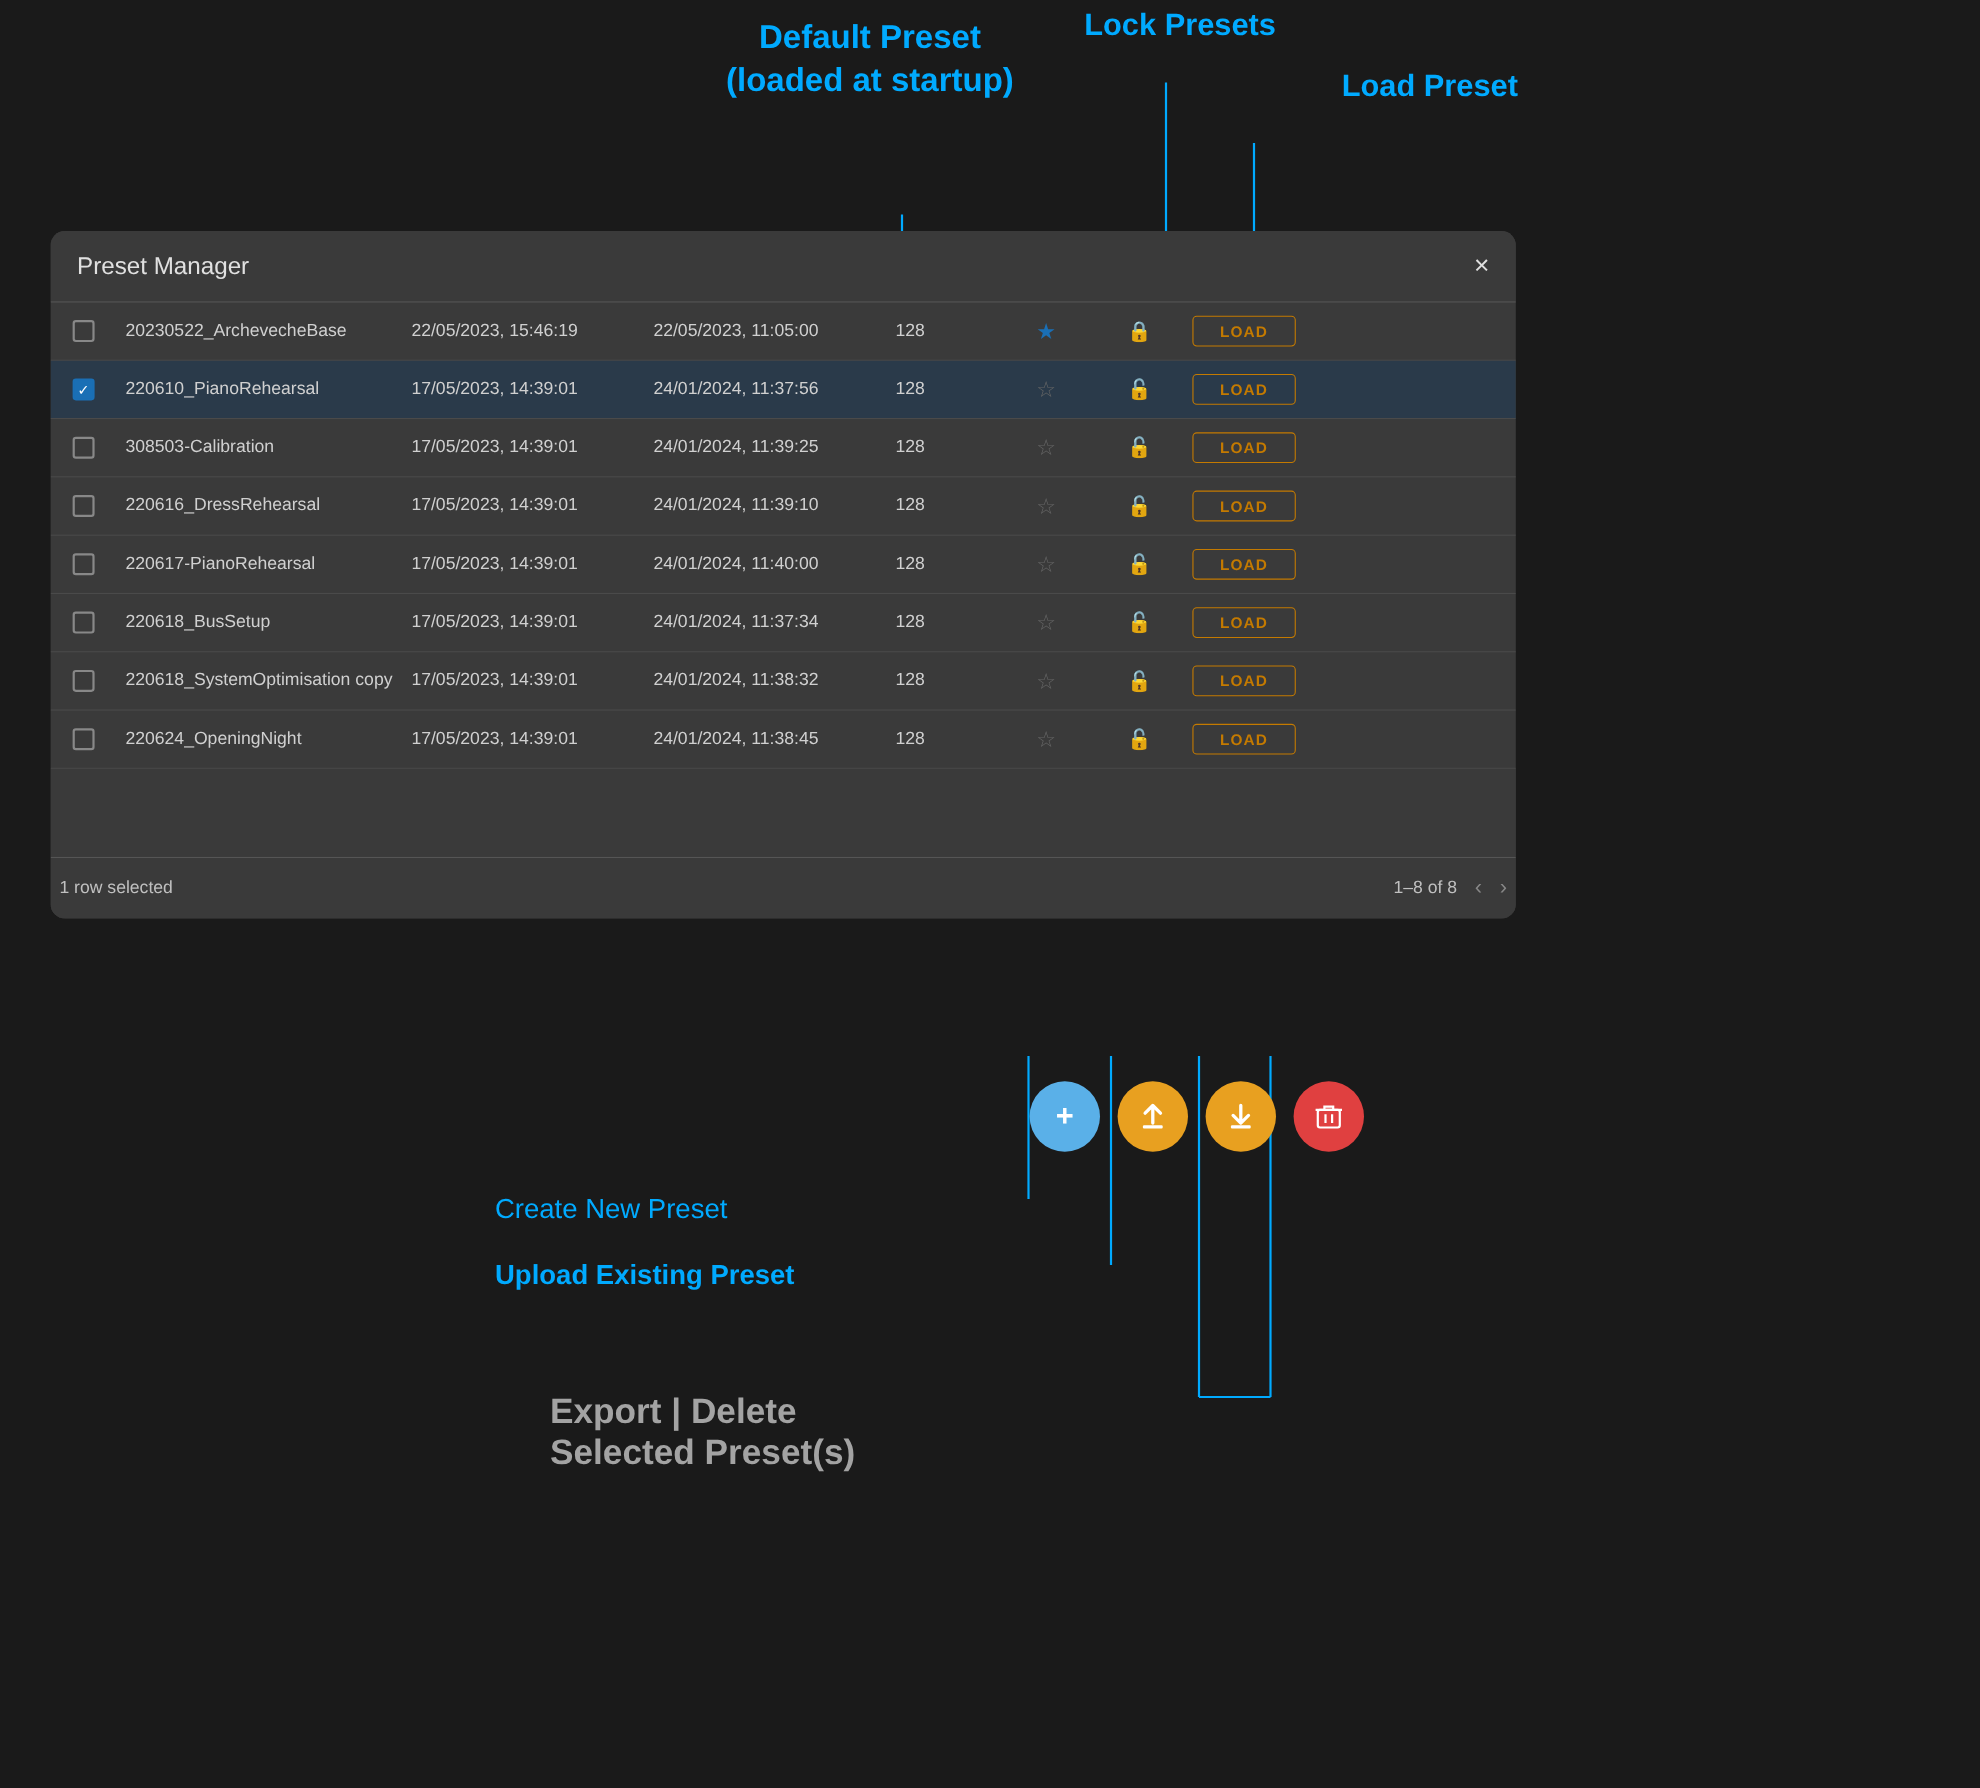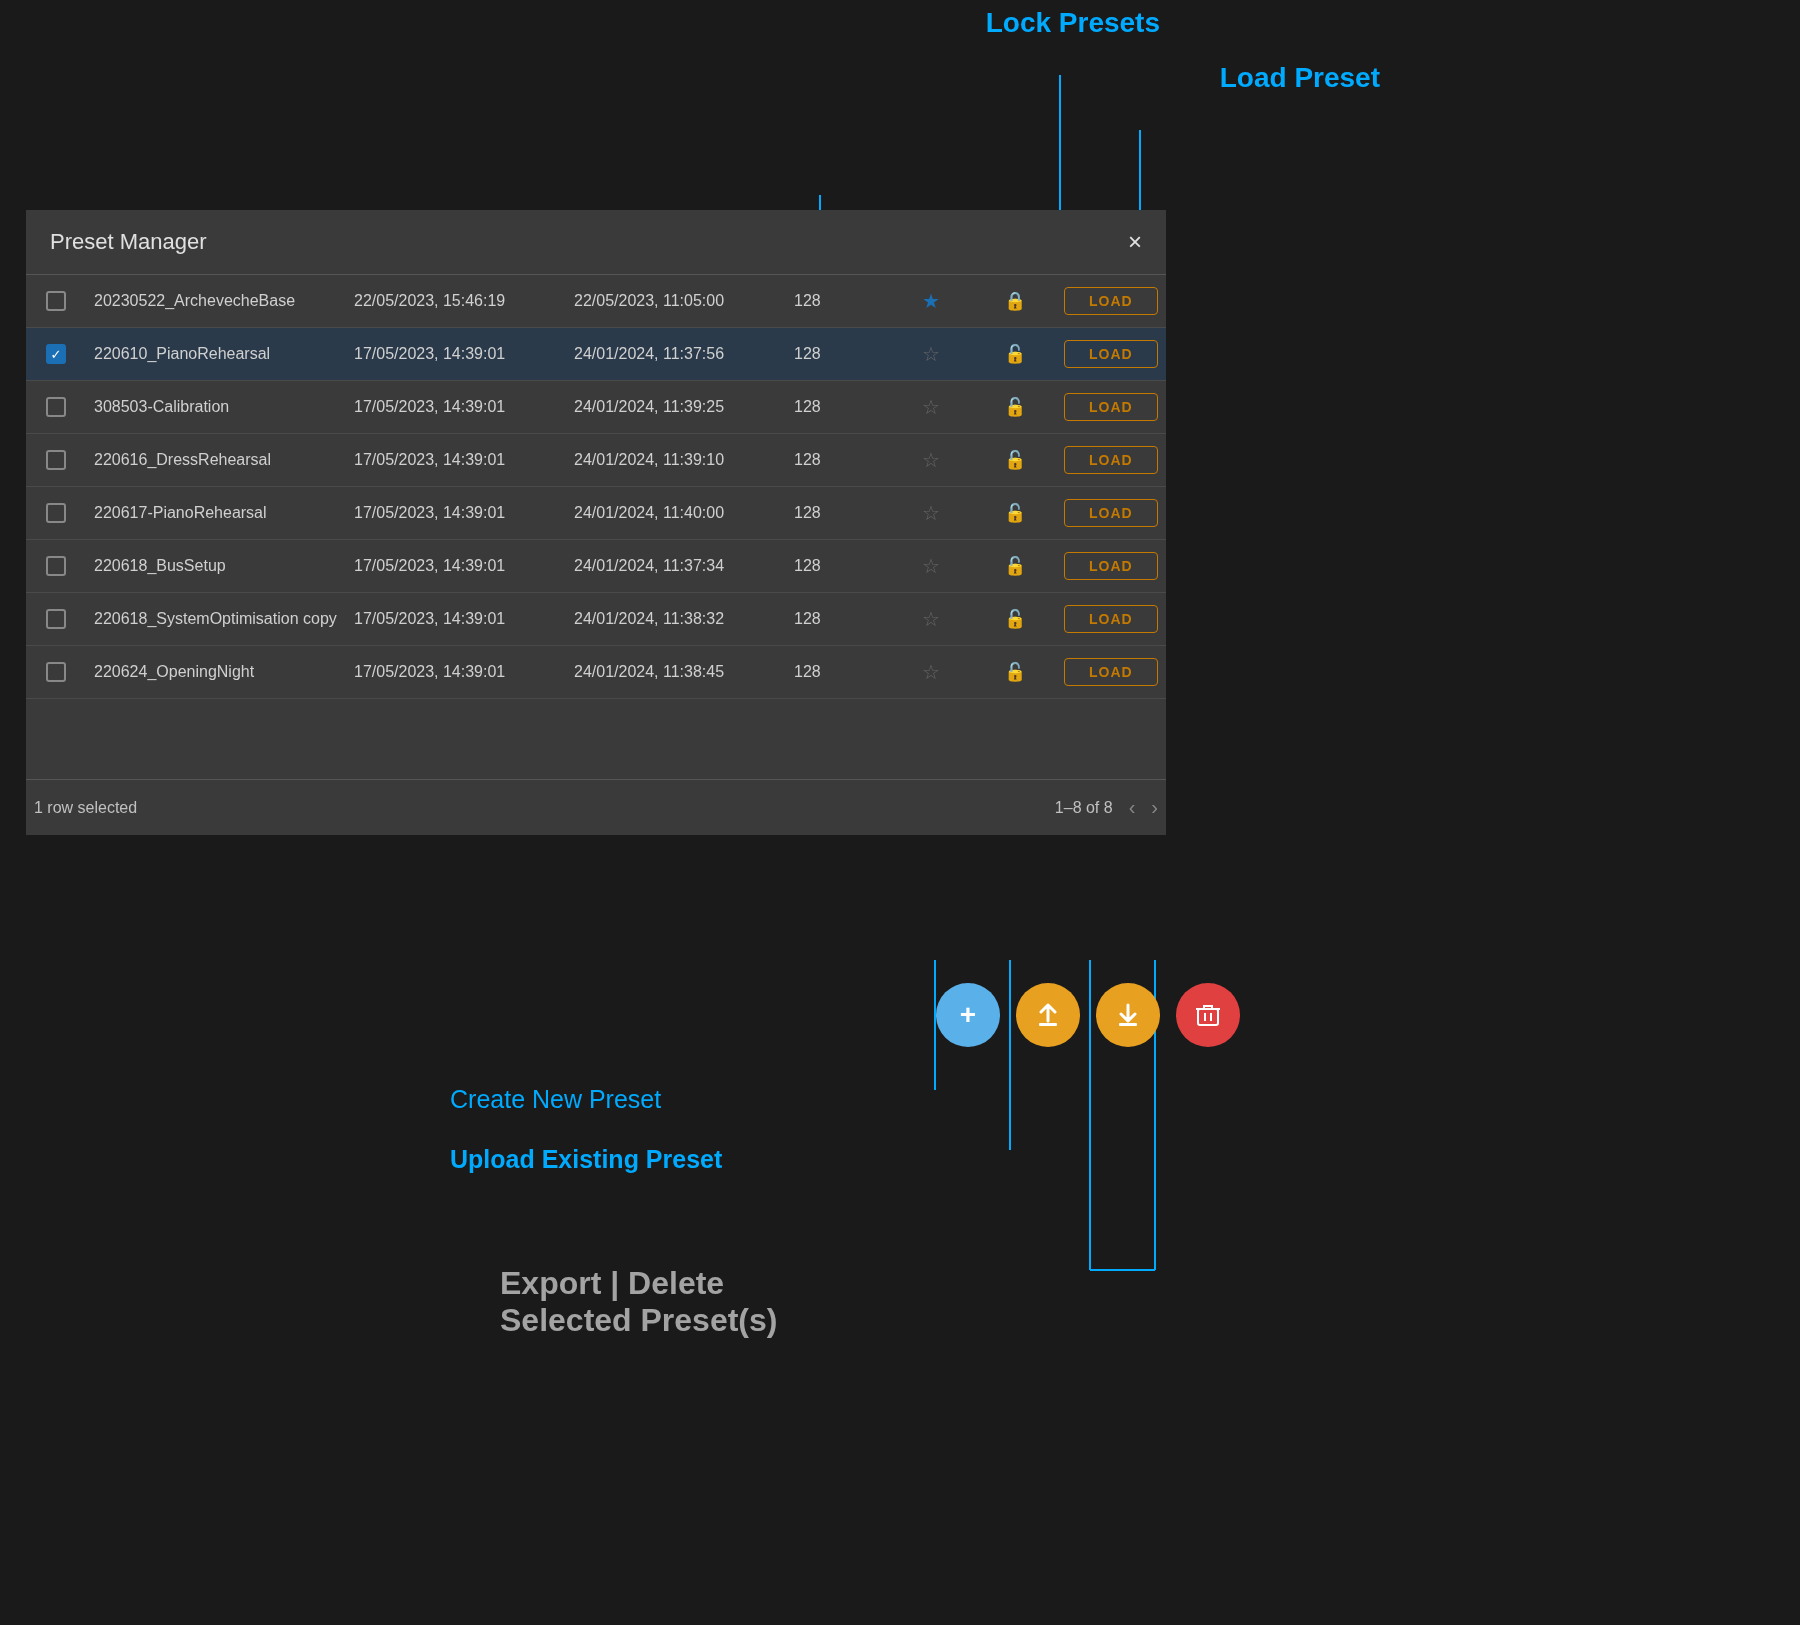--- a/index.html
+++ b/index.html
@@ -28,24 +28,24 @@
       font-size: 28px;
       font-weight: bold;
       text-align: center;
       line-height: 1.3;
     }
 
     
     .dialog {
       position: absolute;
       top: 210px;
-      left: 26px;
-      width: 1140px;
+      left: 46px;
+      width: 1332px;
       background: #3a3a3a;
-      border-radius: 0;
+      border-radius: 13px;
       overflow: hidden;
     }
 
     .dialog-header {
       display: flex;
       justify-content: space-between;
       align-items: center;
       padding: 18px 24px;
       background: #3a3a3a;
       border-bottom: 1px solid #555;
@@ -262,20 +262,23 @@
   <line x1="935" y1="960" x2="935" y2="1090" stroke="#00aaff" stroke-width="2"></line>
 
   <line x1="1010" y1="960" x2="1010" y2="1150" stroke="#00aaff" stroke-width="2"></line>
 
   <line x1="1090" y1="960" x2="1090" y2="1270" stroke="#00aaff" stroke-width="2"></line>
   <line x1="1155" y1="960" x2="1155" y2="1270" stroke="#00aaff" stroke-width="2"></line>
   <line x1="1090" y1="1270" x2="1155" y2="1270" stroke="#00aaff" stroke-width="2"></line>
 </svg>
 
 <div class="annotation-area">
+  <div class="annotation-label" style="top: 15px; left: 660px; font-size: 30px;">
+    Default Preset<br>(loaded at startup)
+  </div>
   <div class="annotation-label" style="top: 5px; right: 640px; font-size: 28px;">
     Lock Presets
   </div>
   <div class="annotation-label" style="top: 60px; right: 420px; font-size: 28px;">
     Load Preset
   </div>
 </div>
 
 <div class="dialog">
   <div class="dialog-header">

